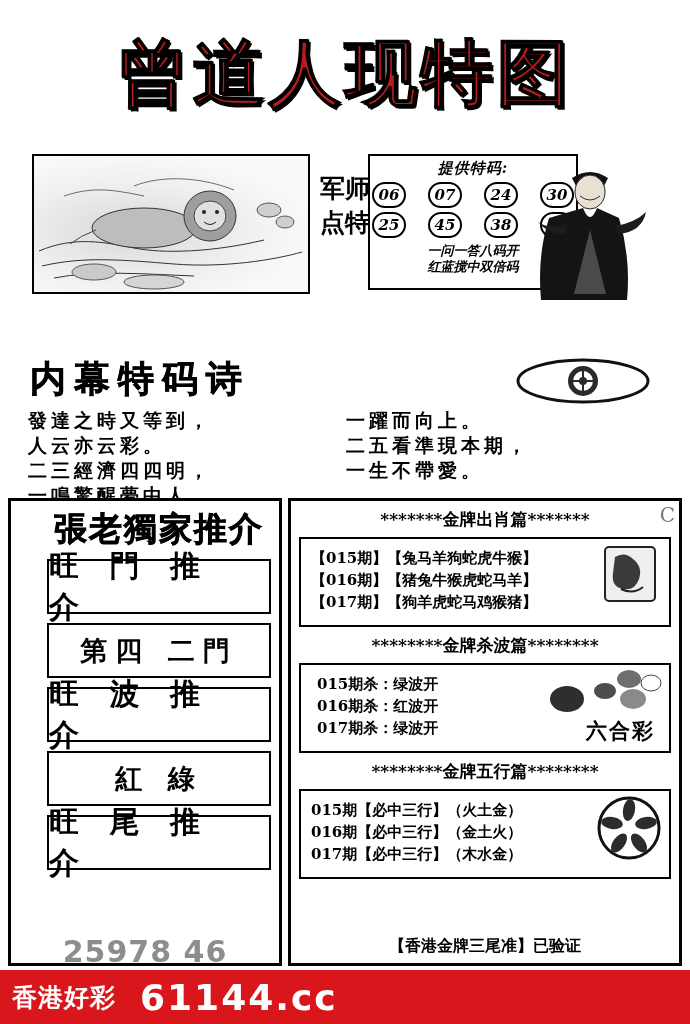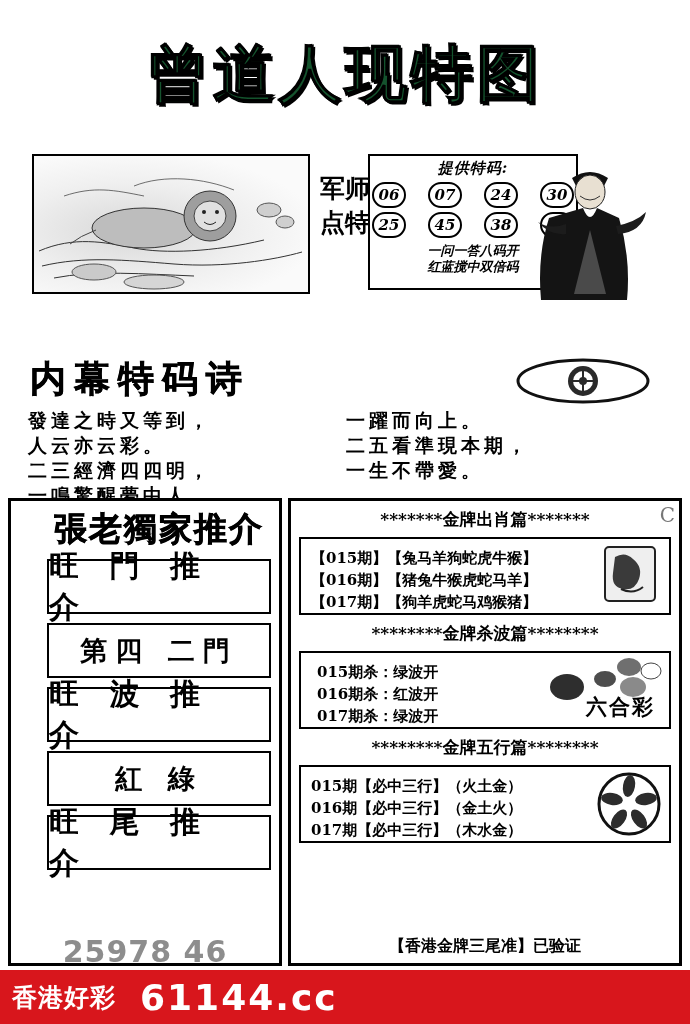--- a/index.html
+++ b/index.html
@@ -19,23 +19,23 @@
   }
 
   
   .title-band {
     position:absolute; left:0; top:18px; width:690px; height:112px;
     display:flex; align-items:center; justify-content:center;
   }
   .title-text {
     font-family: "DejaVu Serif", "Liberation Serif", serif;
     font-weight: bold;
-    font-size: 62px;
+    font-size: 72px;
     letter-spacing: 4px;
-    color:#14532d;
+    color:#b91c1c;
     -webkit-text-stroke: 1px #000;
     text-shadow: 2px 2px 0 #000, -1px -1px 0 #000;
     white-space: nowrap;
   }
 
   
   .top-row {
     position:absolute; left:0; top:150px; width:690px; height:165px;
   }
   .lion-box {
@@ -133,21 +133,21 @@
   }
   .rp-head {
     text-align:center; font-weight:bold; font-size:17px;
     font-family:"DejaVu Serif","Liberation Serif",serif;
     margin-top:7px; letter-spacing:0px;
   }
   .rp-box {
     margin:6px 8px 0 8px; border:2px solid #000; position:relative;
   }
   .rp-rows {
-    padding:8px 6px 0 10px;
+    padding:8px 6px 12px 10px;
     font-family:"DejaVu Serif","Liberation Serif",serif;
     font-weight:bold; font-size:15px; line-height:22px;
   }
   .rp-rows.indent { padding-left:16px; }
   .rp-art { position:absolute; right:6px; top:4px; }
   .rp-footer {
     position:absolute; left:0; bottom:6px; width:100%;
     text-align:center;
     font-family:"DejaVu Serif","Liberation Serif",serif;
     font-weight:bold; font-size:16px;

